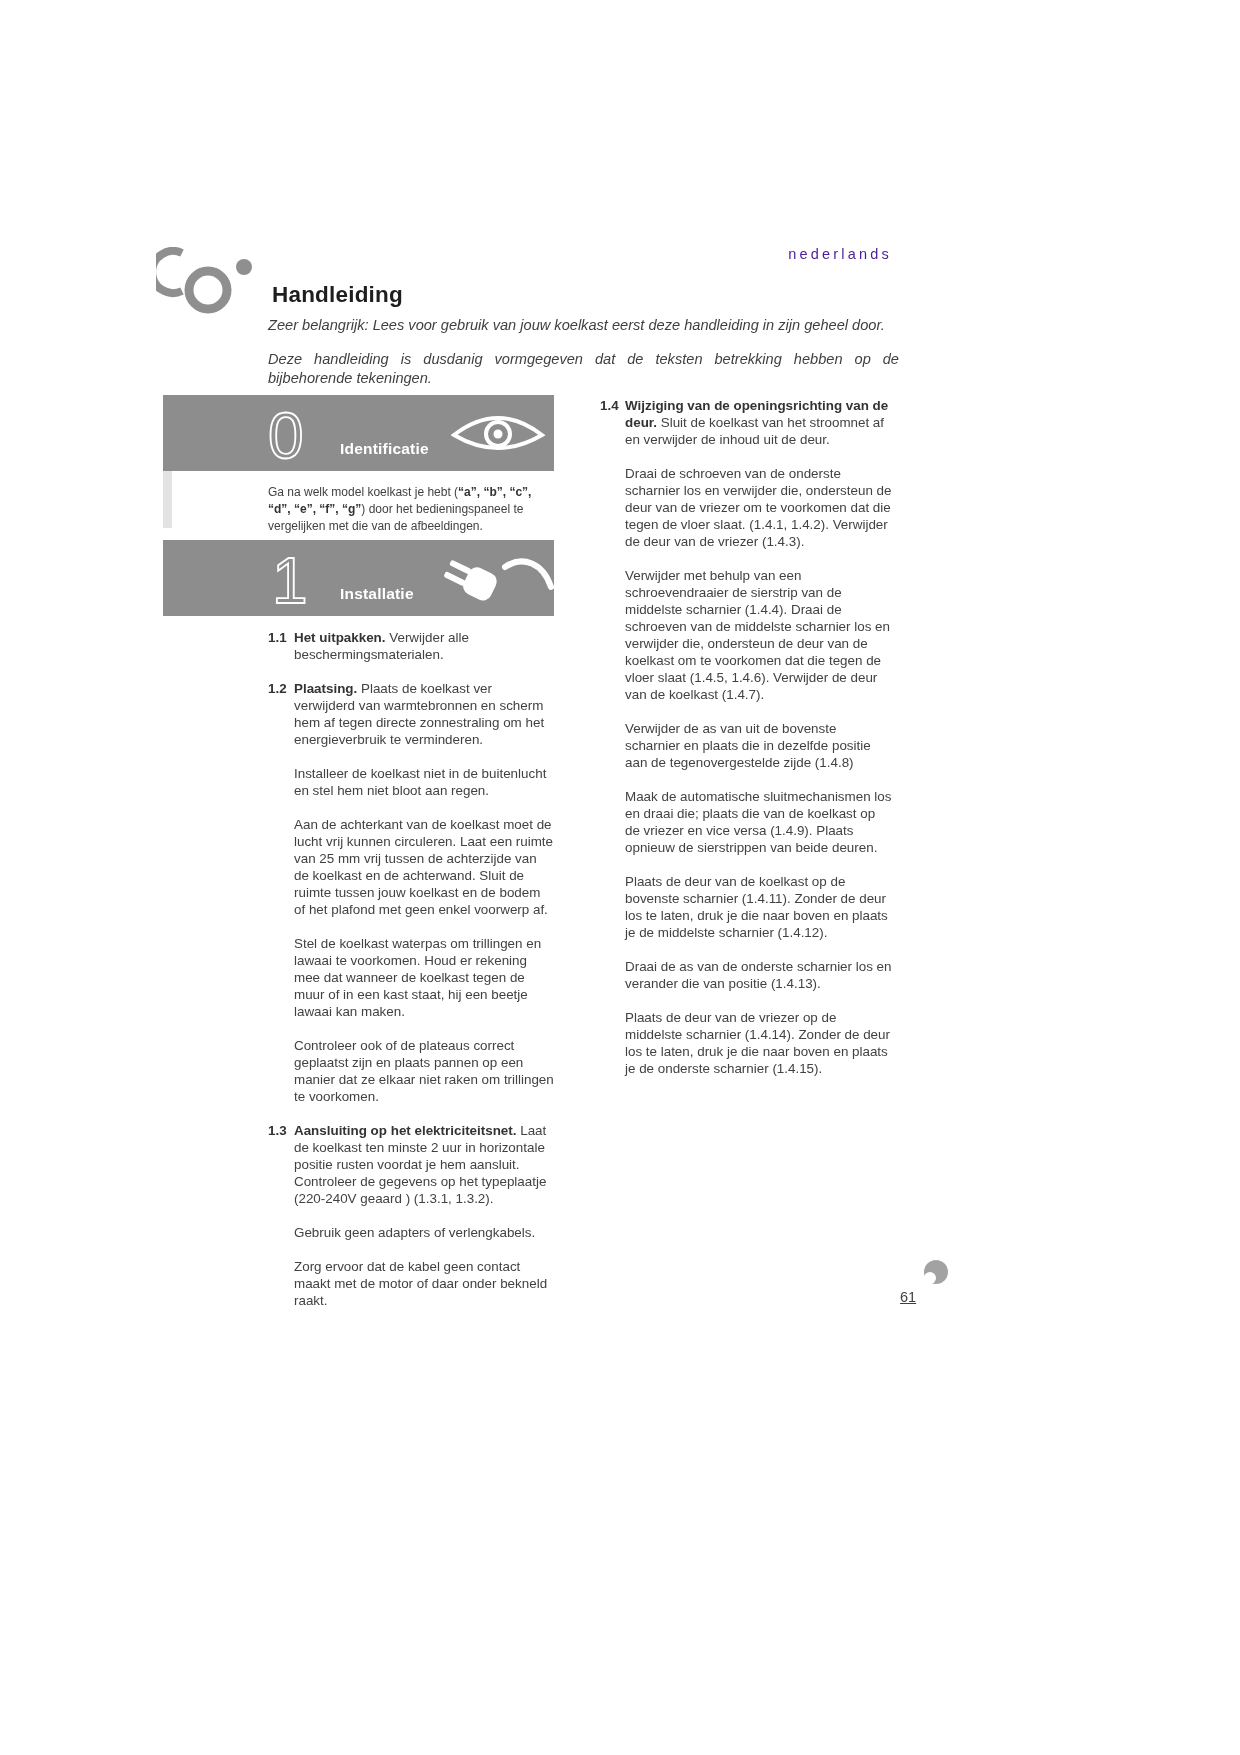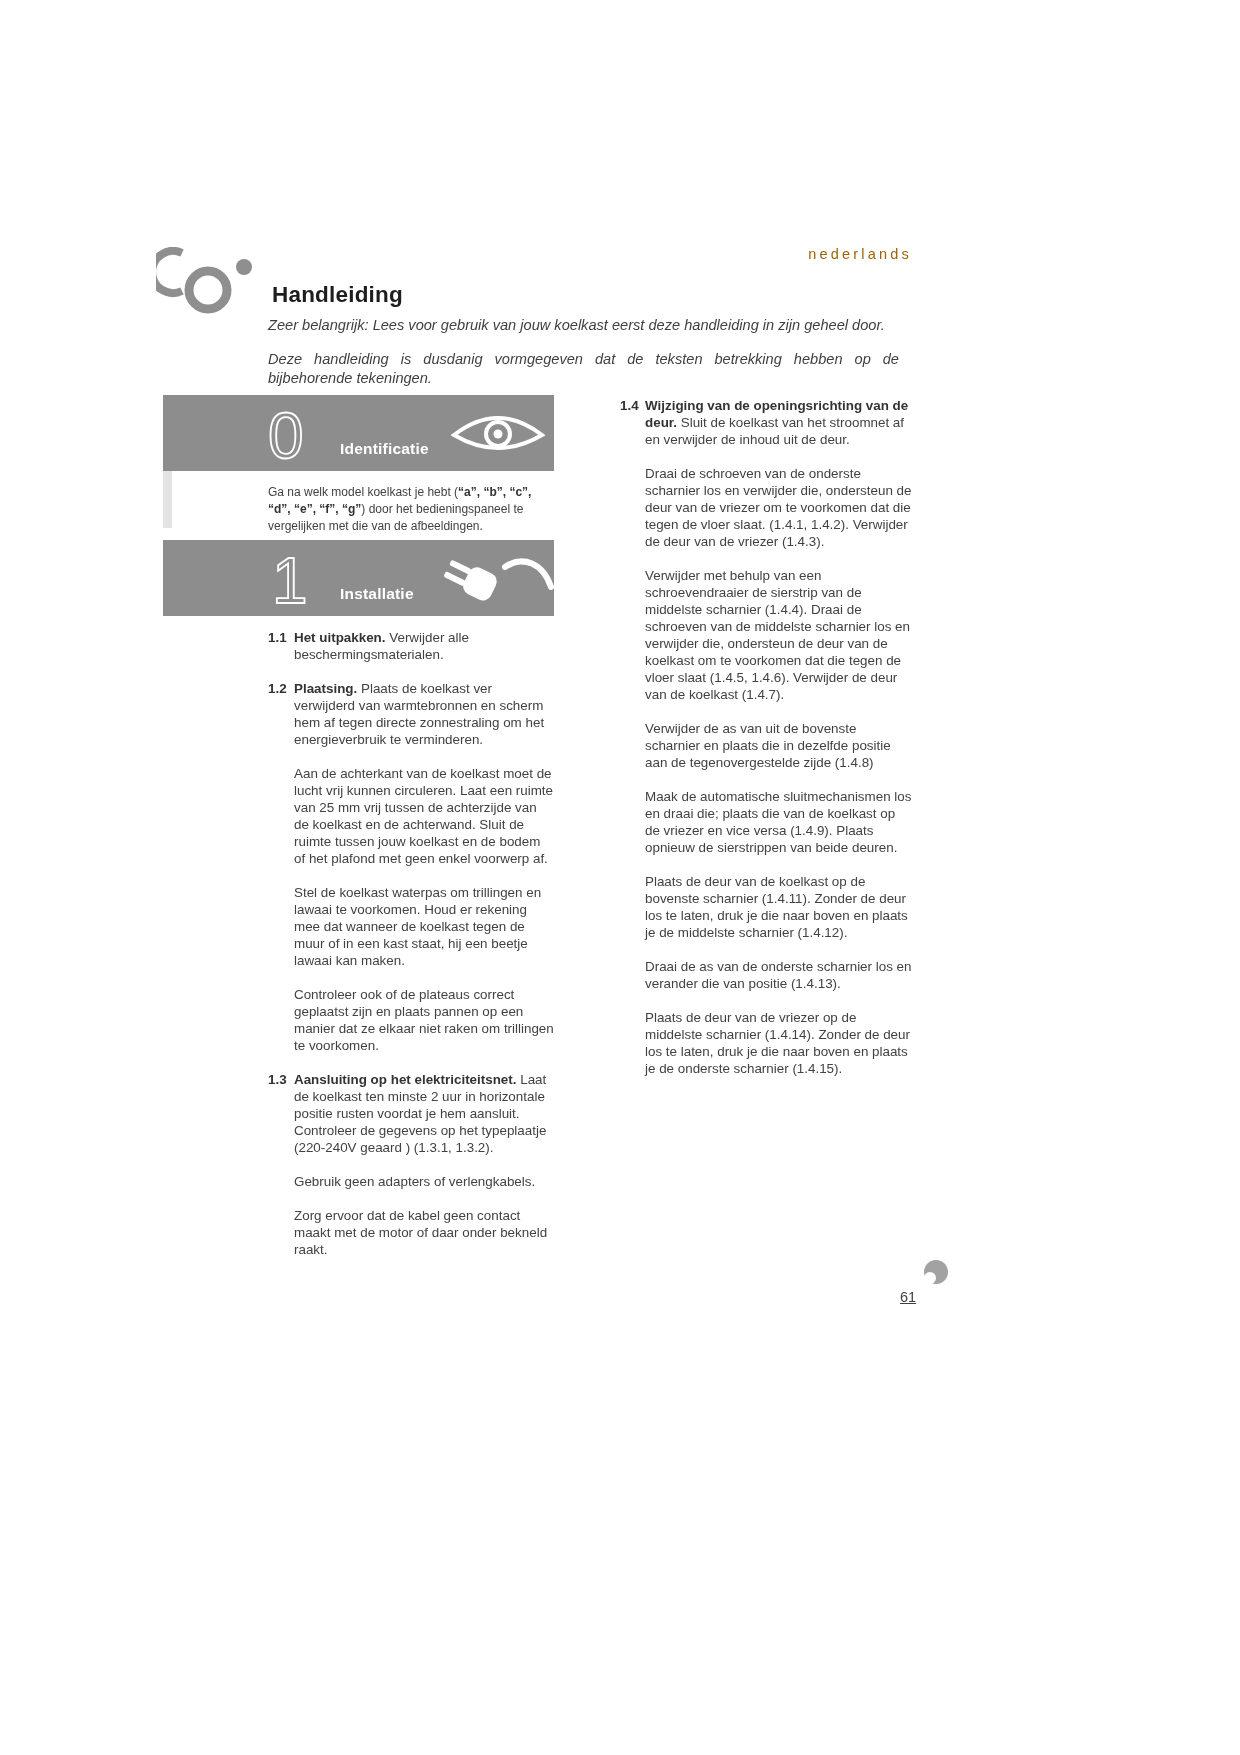--- a/index.html
+++ b/index.html
@@ -10,24 +10,24 @@
     background: #ffffff;
     font-family: "Liberation Sans", "DejaVu Sans", sans-serif;
     color: #424242;
     overflow: hidden;
   }
 
   
   .lang {
     position: absolute;
     top: 246px;
-    right: 328px;
+    right: 348px;
     font-size: 14.5px;
     letter-spacing: 3.2px;
-    color: #a16207;
+    color: #4c1d95;
   }
   .brand {
     position: absolute;
     left: 156px;
     top: 247px;
     width: 102px;
     height: 68px;
   }
   .doc-title {
     position: absolute;
@@ -58,21 +58,21 @@
     margin: 0;
     font-size: 14.6px;
     font-style: italic;
     line-height: 18.5px;
     color: #3f3f3f;
     text-align: justify;
   }
 
   
   .col-left  { position: absolute; left: 163px; top: 395px; width: 391px; }
-  .col-right { position: absolute; left: 620px; top: 397px; width: 292px; }
+  .col-right { position: absolute; left: 600px; top: 397px; width: 292px; }
 
   
   .banner {
     position: relative;
     height: 76px;
     background: #8d8d8d;
   }
   .banner-install { margin-top: 5px; }
   .num-svg { position: absolute; left: 103px; top: 7px; }
   .num-svg text {
@@ -198,20 +198,21 @@
     <div class="sections">
 
       <div class="sec">
         <span class="sec-num">1.1</span>
         <p><strong>Het uitpakken.</strong> <span>Verwijder alle beschermingsmaterialen.</span></p>
       </div>
 
       <div class="sec">
         <span class="sec-num">1.2</span>
         <p><strong>Plaatsing.</strong> <span>Plaats de koelkast ver verwijderd van warmtebronnen en scherm hem af tegen directe zonnestraling om het energieverbruik te verminderen.</span></p>
+        <p>Installeer de koelkast niet in de buitenlucht en stel hem niet bloot aan regen.</p>
         <p>Aan de achterkant van de koelkast moet de lucht vrij kunnen circuleren. Laat een ruimte van 25 mm vrij tussen de achterzijde van de koelkast en de achterwand. Sluit de ruimte tussen jouw koelkast en de bodem of het plafond met geen enkel voorwerp af.</p>
         <p>Stel de koelkast waterpas om trillingen en lawaai te voorkomen. Houd er rekening mee dat wanneer de koelkast tegen de muur of in een kast staat, hij een beetje lawaai kan maken.</p>
         <p>Controleer ook of de plateaus correct geplaatst zijn en plaats pannen op een manier dat ze elkaar niet raken om trillingen te voorkomen.</p>
       </div>
 
       <div class="sec">
         <span class="sec-num">1.3</span>
         <p><strong>Aansluiting op het elektriciteitsnet.</strong> <span>Laat de koelkast ten minste 2 uur in horizontale positie rusten voordat je hem aansluit. Controleer de gegevens op het typeplaatje (220-240V geaard ) (1.3.1, 1.3.2).</span></p>
         <p>Gebruik geen adapters of verlengkabels.</p>
         <p>Zorg ervoor dat de kabel geen contact maakt met de motor of daar onder bekneld raakt.</p>

